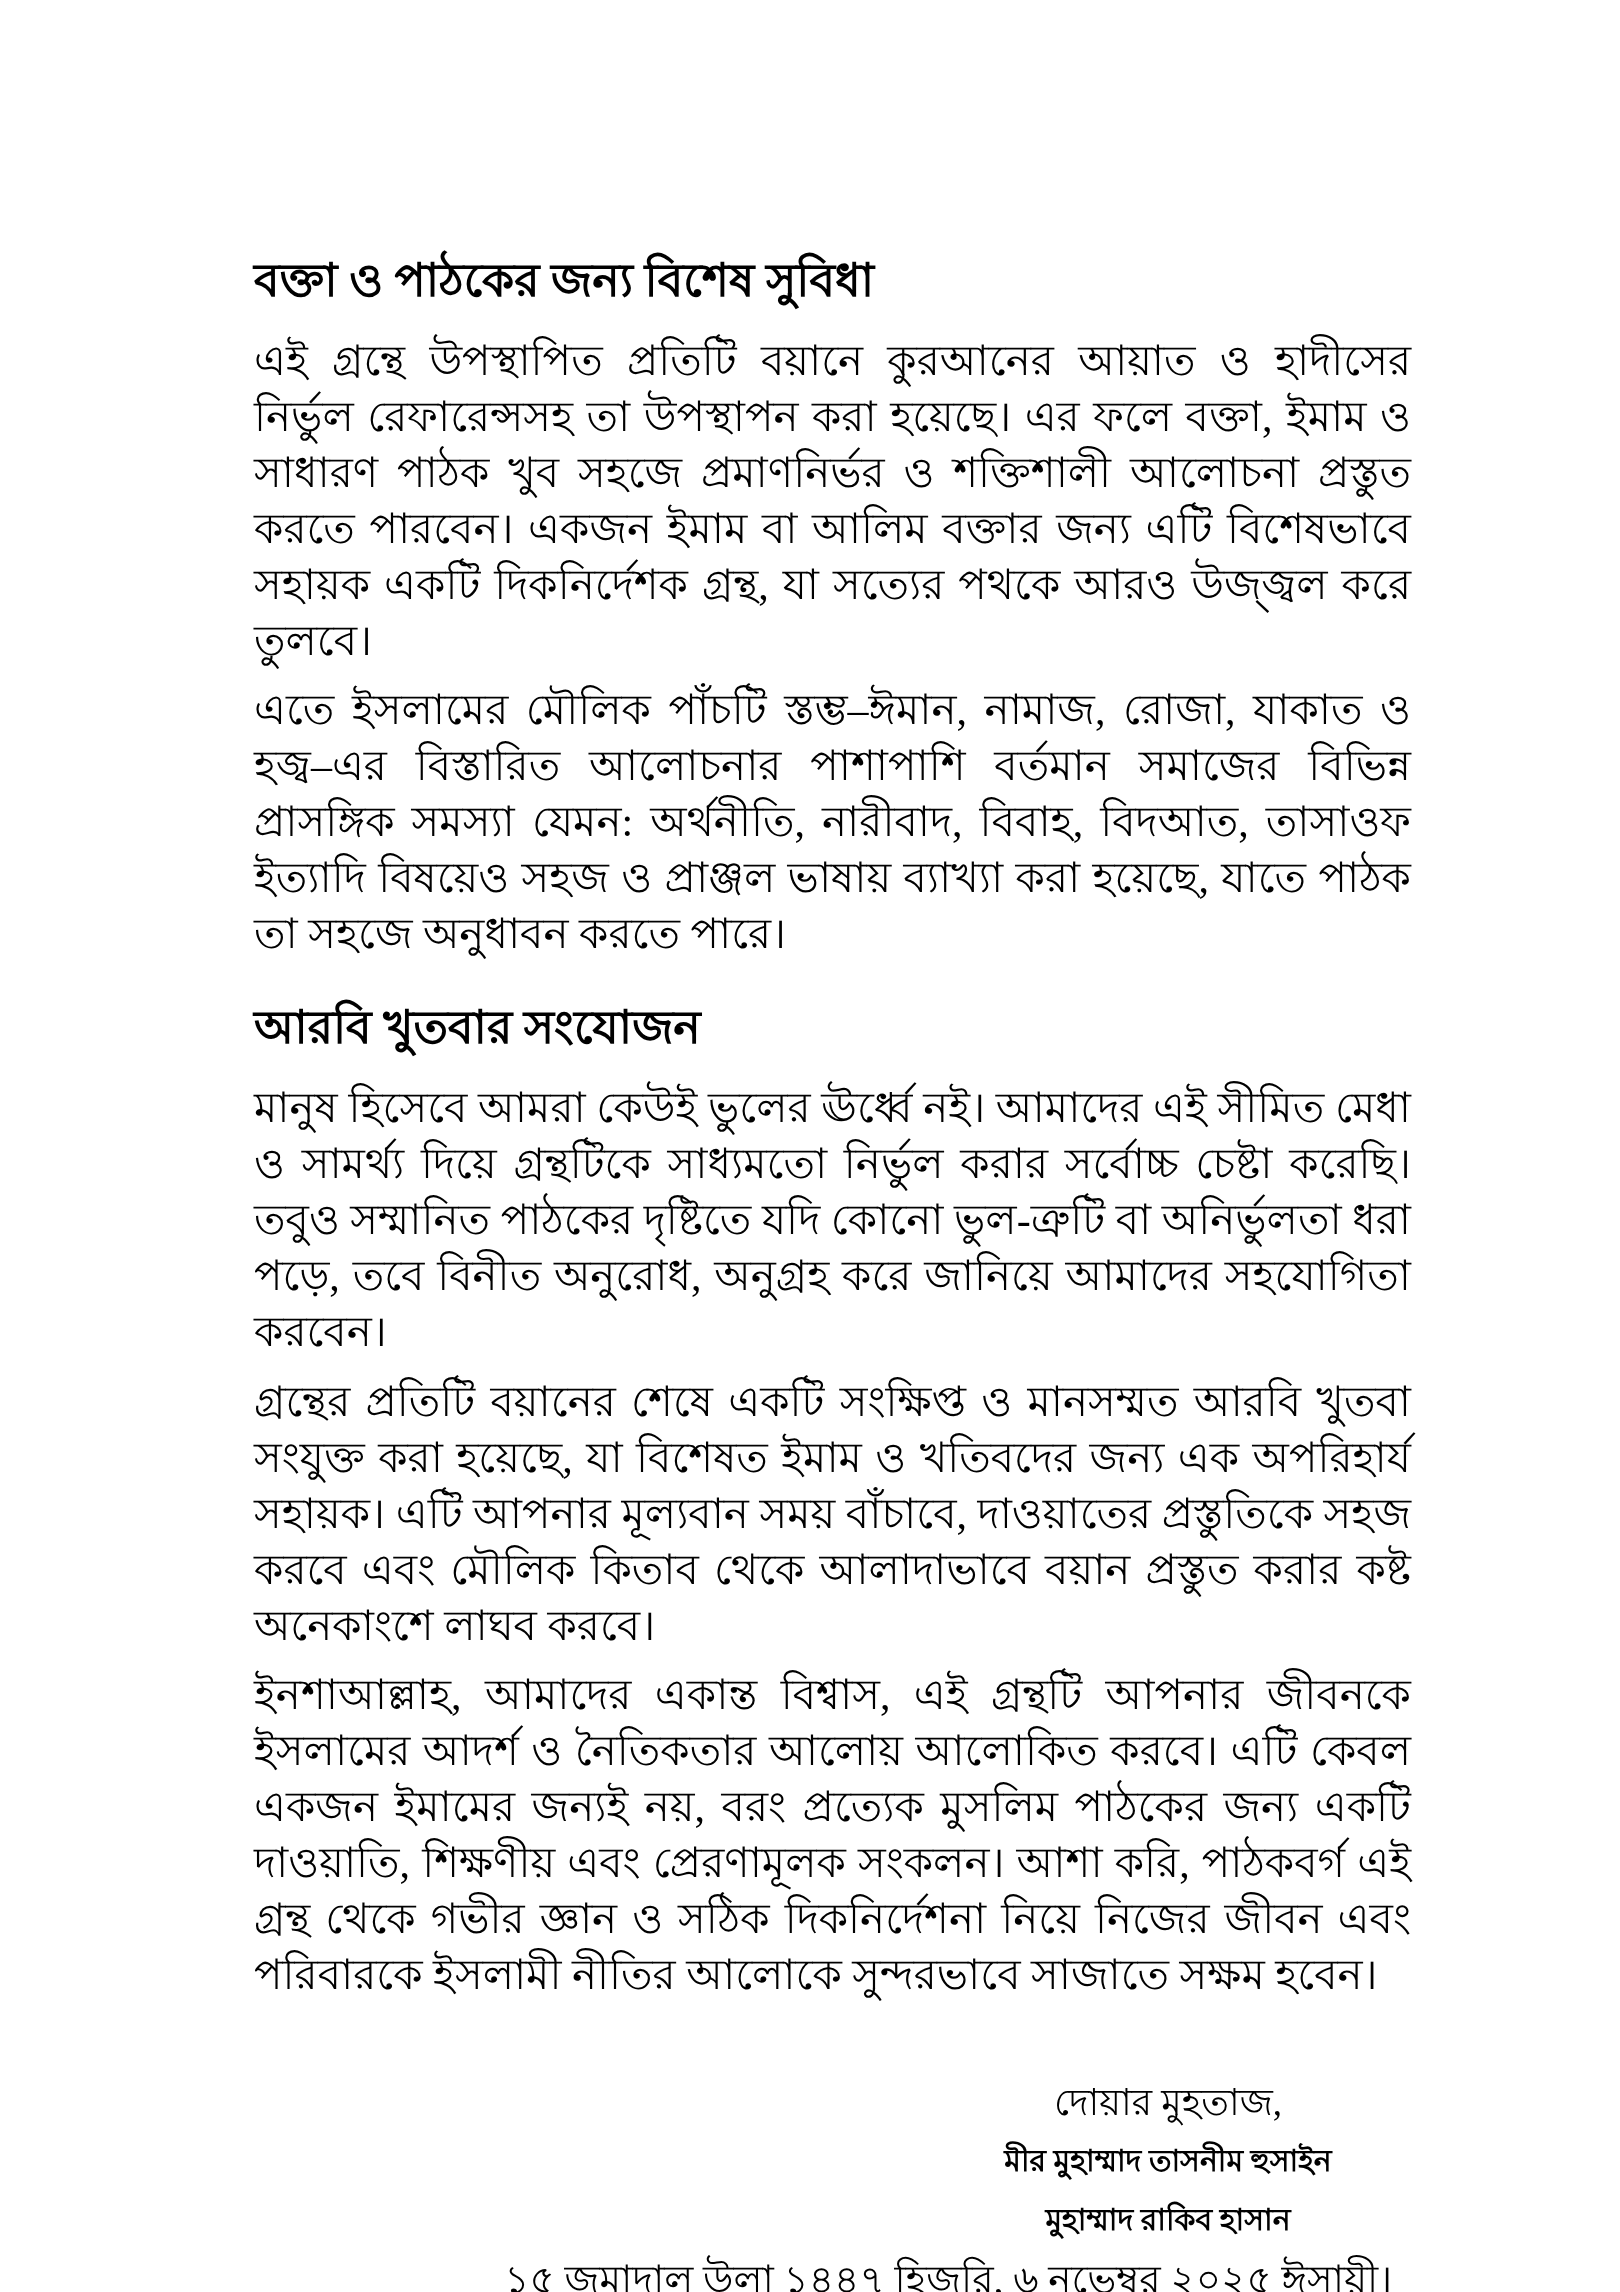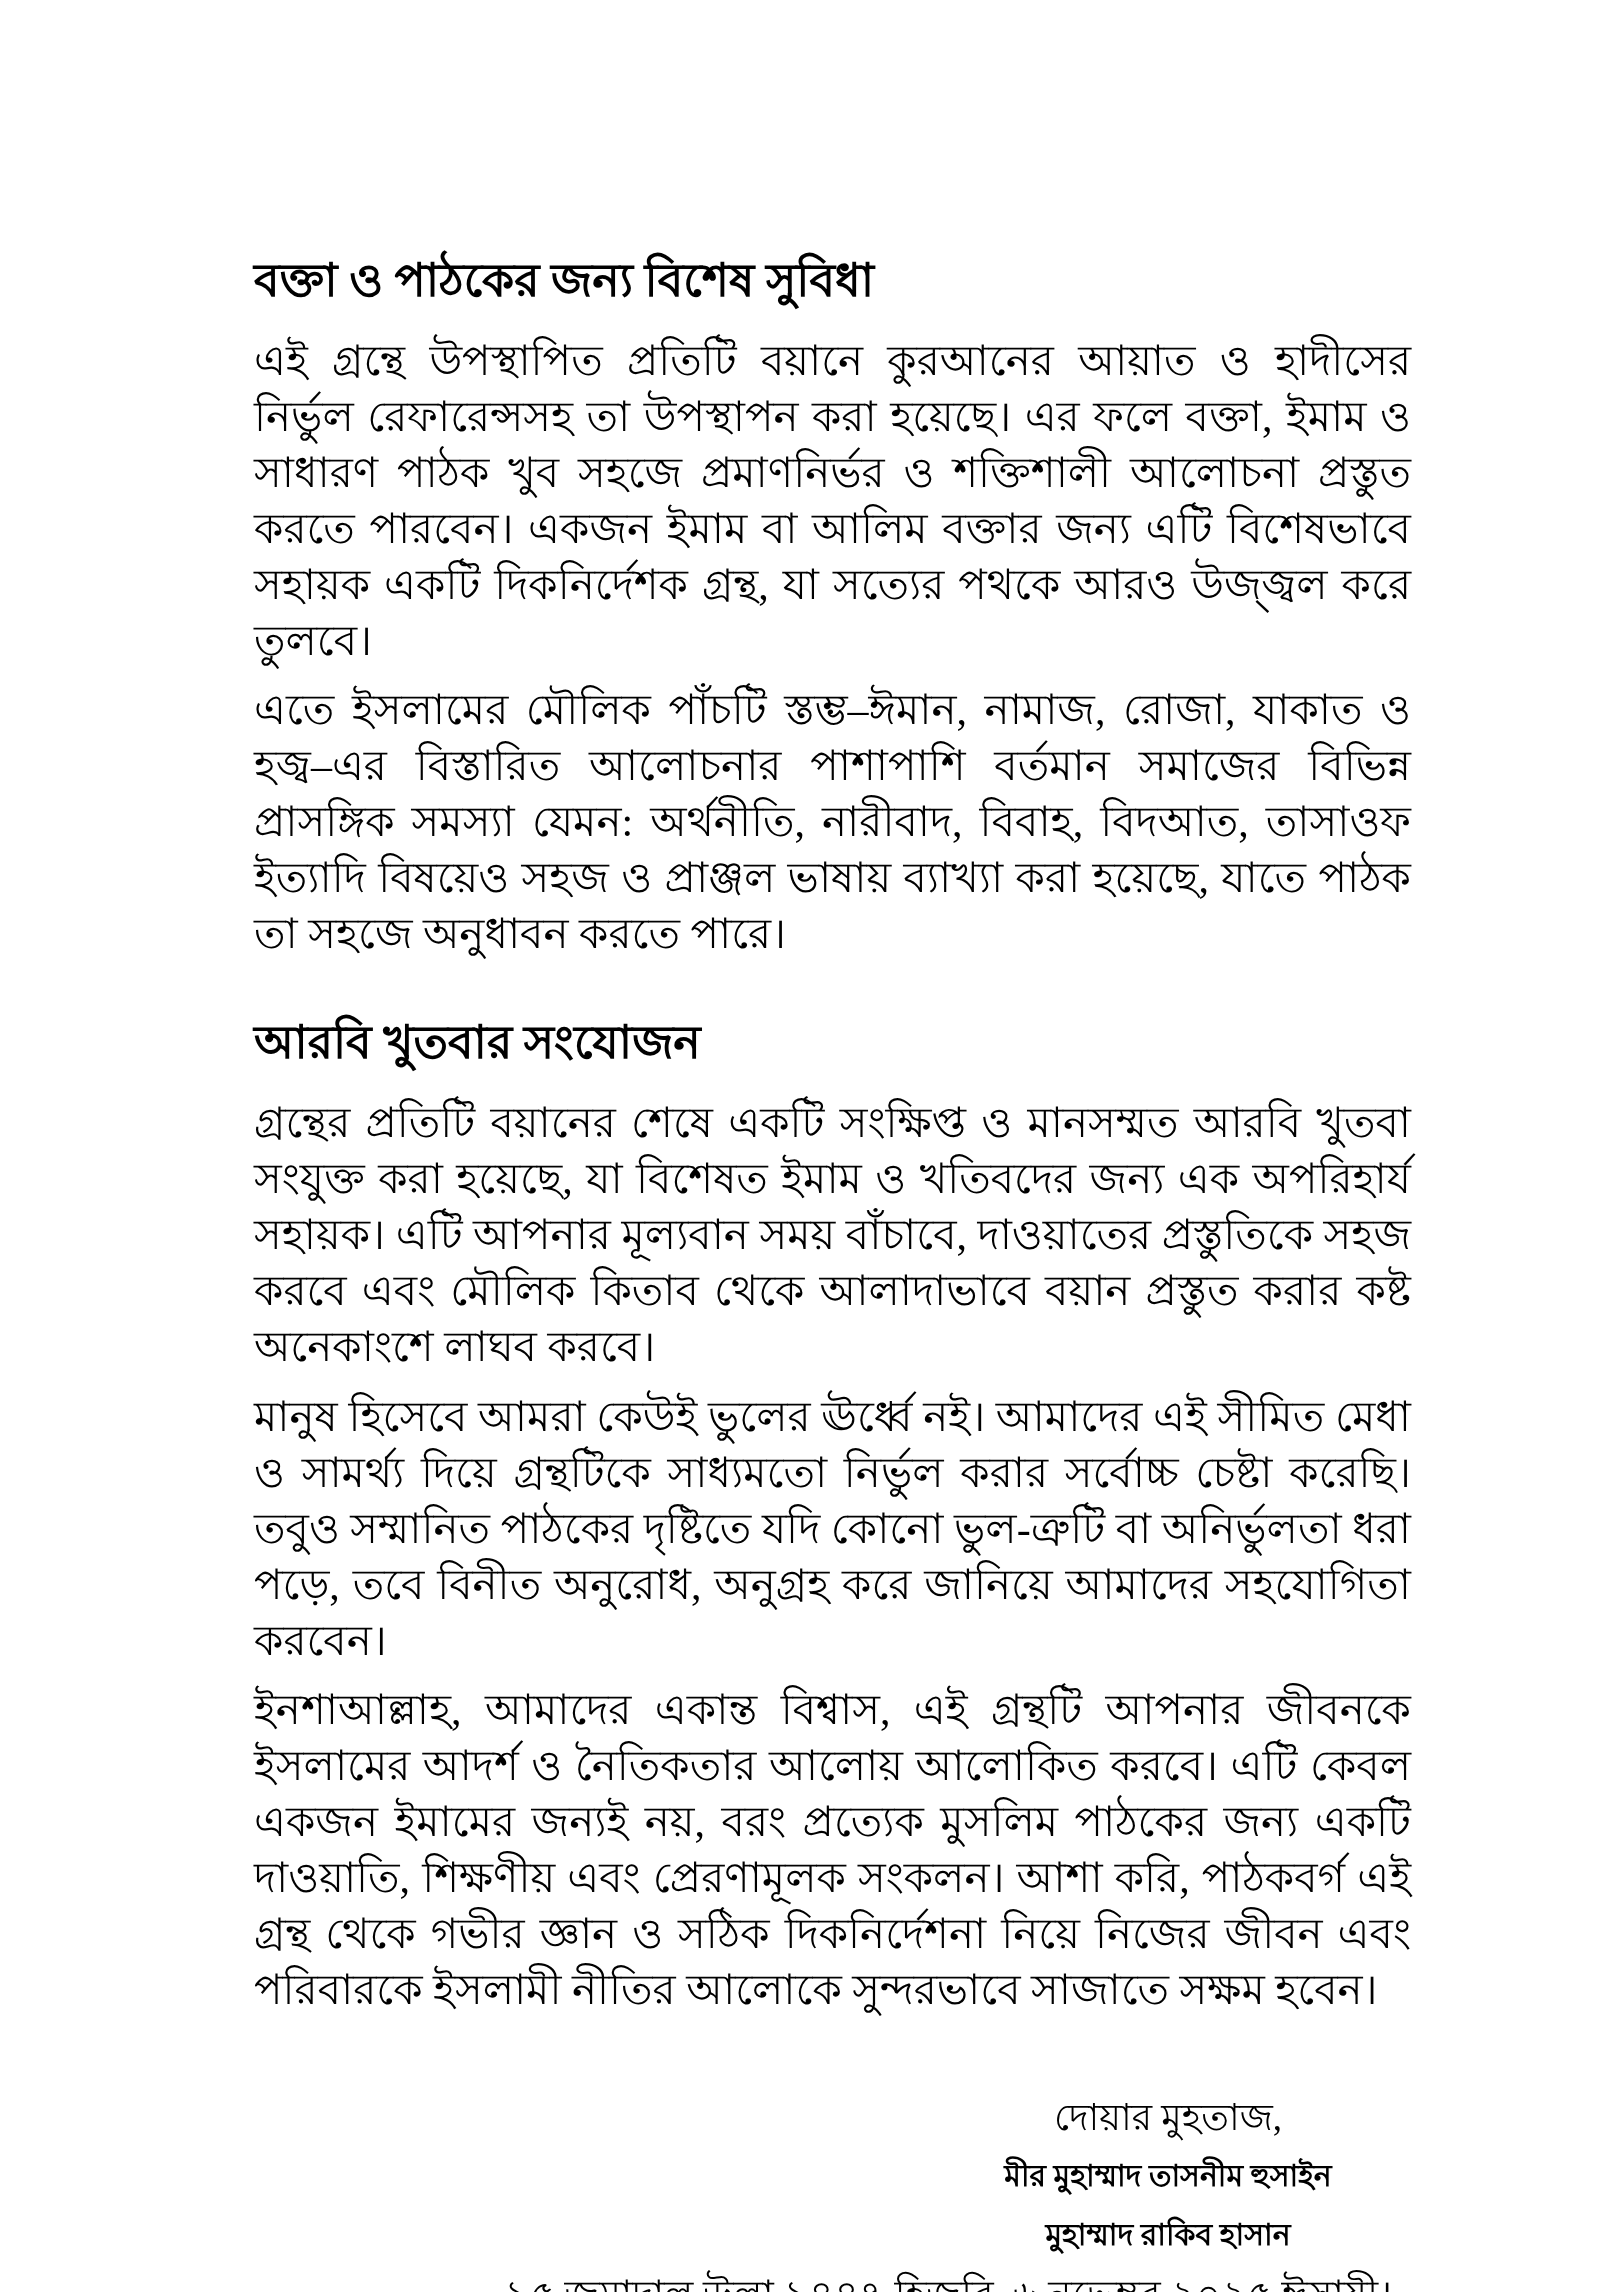--- a/index.html
+++ b/index.html
@@ -24,21 +24,21 @@
     width: 1157px;
   }
   .section-heading {
     font-size: 46px;
     font-weight: 700;
     line-height: 61px;
     margin: 0 0 21.6px 0;
     text-align: left;
   }
   .section-heading.second {
-    margin-top: 50px;
+    margin-top: 35px;
   }
   .body-para {
     font-size: 42px;
     line-height: 56px;
     text-align: justify;
     margin: 0 0 13.7px 0;
   }
   .signature-block {
     margin-top: 71px;
   }
@@ -70,23 +70,23 @@
   <div class="content">
 
     <h1 class="section-heading">বক্তা ও পাঠকের জন্য বিশেষ সুবিধা</h1>
 
     <p class="body-para">এই গ্রন্থে উপস্থাপিত প্রতিটি বয়ানে কুরআনের আয়াত ও হাদীসের নির্ভুল রেফারেন্সসহ তা উপস্থাপন করা হয়েছে। এর ফলে বক্তা, ইমাম ও সাধারণ পাঠক খুব সহজে প্রমাণনির্ভর ও শক্তিশালী আলোচনা প্রস্তুত করতে পারবেন। একজন ইমাম বা আলিম বক্তার জন্য এটি বিশেষভাবে সহায়ক একটি দিকনির্দেশক গ্রন্থ, যা সত্যের পথকে আরও উজ্জ্বল করে তুলবে।</p>
 
     <p class="body-para">এতে ইসলামের মৌলিক পাঁচটি স্তম্ভ–ঈমান, নামাজ, রোজা, যাকাত ও হজ্ব–এর বিস্তারিত আলোচনার পাশাপাশি বর্তমান সমাজের বিভিন্ন প্রাসঙ্গিক সমস্যা যেমন: অর্থনীতি, নারীবাদ, বিবাহ, বিদআত, তাসাওফ ইত্যাদি বিষয়েও সহজ ও প্রাঞ্জল ভাষায় ব্যাখ্যা করা হয়েছে, যাতে পাঠক তা সহজে অনুধাবন করতে পারে।</p>
 
     <h1 class="section-heading second">আরবি খুতবার সংযোজন</h1>
 
+    <p class="body-para">মানুষ হিসেবে আমরা কেউই ভুলের ঊর্ধ্বে নই। আমাদের এই সীমিত মেধা ও সামর্থ্য দিয়ে গ্রন্থটিকে সাধ্যমতো নির্ভুল করার সর্বোচ্চ চেষ্টা করেছি। তবুও সম্মানিত পাঠকের দৃষ্টিতে যদি কোনো ভুল-ত্রুটি বা অনির্ভুলতা ধরা পড়ে, তবে বিনীত অনুরোধ, অনুগ্রহ করে জানিয়ে আমাদের সহযোগিতা করবেন।</p>
+
     <p class="body-para">গ্রন্থের প্রতিটি বয়ানের শেষে একটি সংক্ষিপ্ত ও মানসম্মত আরবি খুতবা সংযুক্ত করা হয়েছে, যা বিশেষত ইমাম ও খতিবদের জন্য এক অপরিহার্য সহায়ক। এটি আপনার মূল্যবান সময় বাঁচাবে, দাওয়াতের প্রস্তুতিকে সহজ করবে এবং মৌলিক কিতাব থেকে আলাদাভাবে বয়ান প্রস্তুত করার কষ্ট অনেকাংশে লাঘব করবে।</p>
-
-    <p class="body-para">মানুষ হিসেবে আমরা কেউই ভুলের ঊর্ধ্বে নই। আমাদের এই সীমিত মেধা ও সামর্থ্য দিয়ে গ্রন্থটিকে সাধ্যমতো নির্ভুল করার সর্বোচ্চ চেষ্টা করেছি। তবুও সম্মানিত পাঠকের দৃষ্টিতে যদি কোনো ভুল-ত্রুটি বা অনির্ভুলতা ধরা পড়ে, তবে বিনীত অনুরোধ, অনুগ্রহ করে জানিয়ে আমাদের সহযোগিতা করবেন।</p>
 
     <p class="body-para">ইনশাআল্লাহ, আমাদের একান্ত বিশ্বাস, এই গ্রন্থটি আপনার জীবনকে ইসলামের আদর্শ ও নৈতিকতার আলোয় আলোকিত করবে। এটি কেবল একজন ইমামের জন্যই নয়, বরং প্রত্যেক মুসলিম পাঠকের জন্য একটি দাওয়াতি, শিক্ষণীয় এবং প্রেরণামূলক সংকলন। আশা করি, পাঠকবর্গ এই গ্রন্থ থেকে গভীর জ্ঞান ও সঠিক দিকনির্দেশনা নিয়ে নিজের জীবন এবং পরিবারকে ইসলামী নীতির আলোকে সুন্দরভাবে সাজাতে সক্ষম হবেন।</p>
 
     <div class="signature-block">
       <div class="sig-salutation">দোয়ার মুহতাজ,</div>
       <div class="sig-author">মীর মুহাম্মাদ তাসনীম হুসাইন</div>
       <div class="sig-author">মুহাম্মাদ রাকিব হাসান</div>
       <div class="sig-date">১৫ জুমাদাল উলা ১৪৪৭ হিজরি, ৬ নভেম্বর ২০২৫ ঈসায়ী।</div>
     </div>
 

